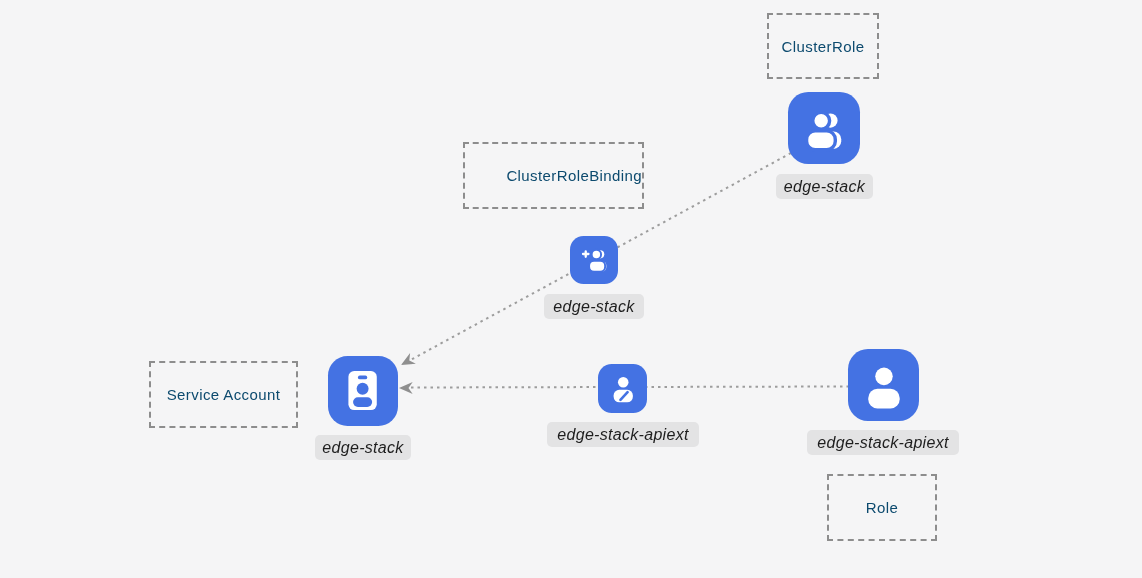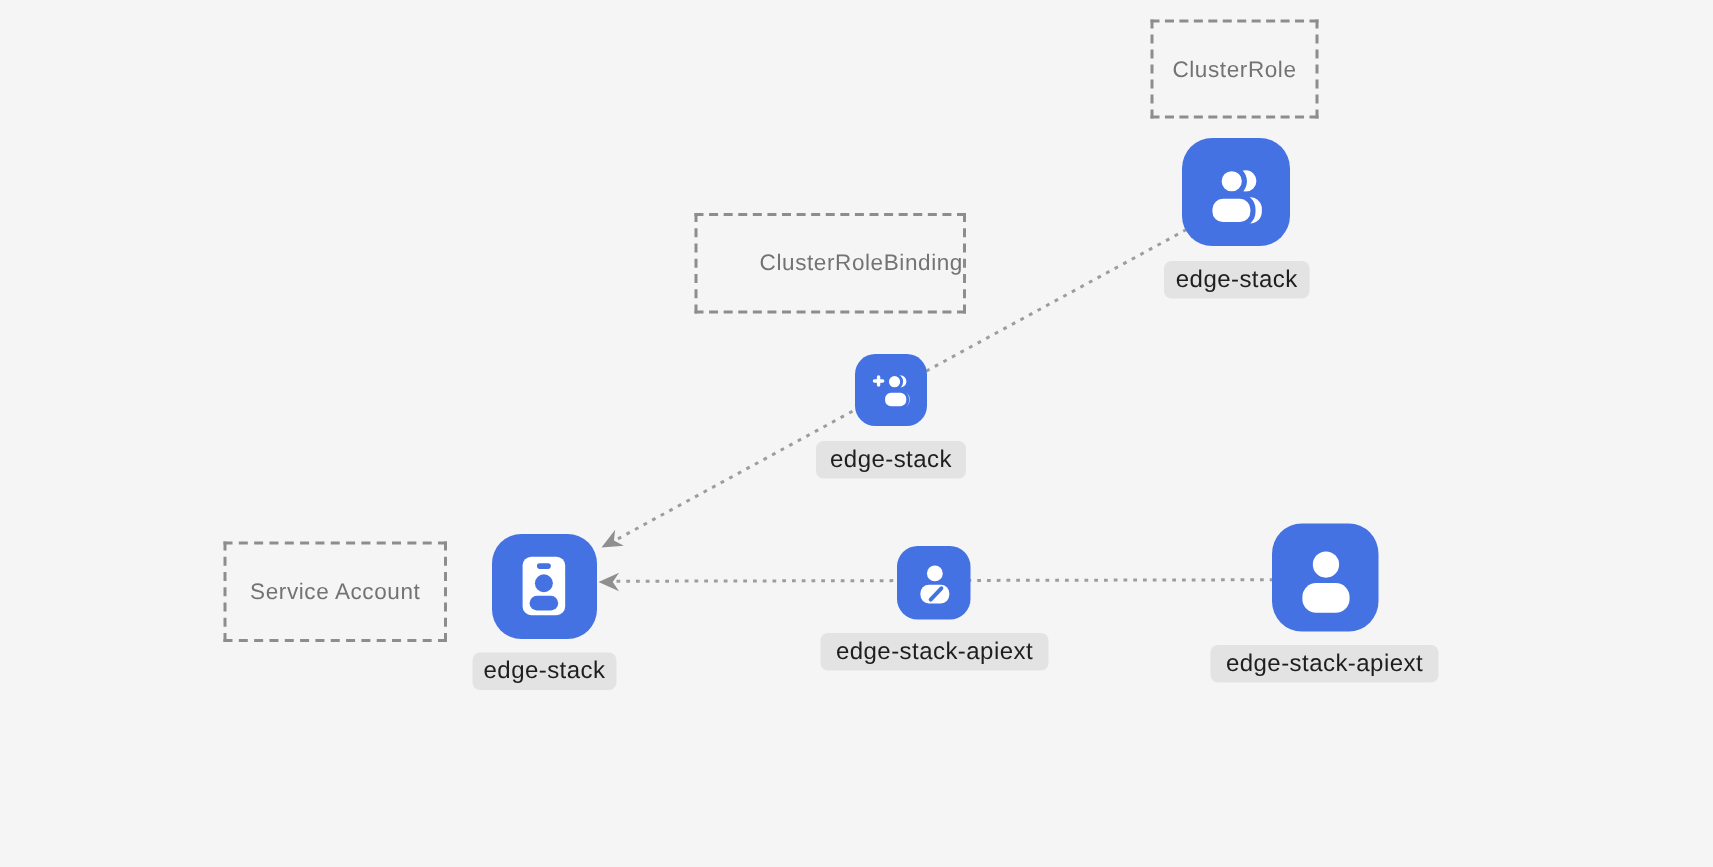--- a/index.html
+++ b/index.html
@@ -9,21 +9,21 @@
     width:1142px;height:578px;
     background:#f5f5f6;
     overflow:hidden;
   }
   .edges{position:absolute;left:0;top:0;z-index:1;}
   .type-box{
     position:absolute;z-index:2;
     border:2px dashed #8d8d8d;
     box-sizing:border-box;
     display:flex;align-items:center;justify-content:center;
-    color:#737373;
+    color:#0c4a6e;
     font-size:15px;
     letter-spacing:.4px;
     background:transparent;
   }
   .node-icon{
     position:absolute;z-index:3;
     background:#4472e3;
     border-radius:28%;
     display:flex;align-items:center;justify-content:center;
   }
@@ -31,20 +31,21 @@
   .chip{
     position:absolute;z-index:3;
     background:#e3e3e4;
     color:#1e1e1e;
     border-radius:5px;
     box-sizing:border-box;
     display:flex;align-items:center;justify-content:center;
     font-size:16px;
     letter-spacing:.3px;
     white-space:nowrap;
+    font-style:italic;
   }
 </style>
 </head>
 <body>
 
 <div class="stage">
 
   <svg class="edges" width="1142" height="578" viewBox="0 0 1142 578">
     <line x1="791" y1="153" x2="405" y2="363" stroke="#9d9d9d" stroke-width="2" stroke-dasharray="2.5 4"></line>
     <path d="M401,365 L410.1,353.1 L409.3,360.4 L415.9,363.8 Z" fill="#8f8f8f"></path>
@@ -58,20 +59,23 @@
 
   <div class="type-box" style="left:463px;top:142px;width:181px;height:67px;justify-content:flex-end;">
     <span>ClusterRoleBinding</span>
   </div>
 
   <div class="type-box" style="left:149px;top:361px;width:149px;height:67px;">
     <span>Service Account</span>
   </div>
 
 
+  <div class="type-box" style="left:827px;top:474px;width:110px;height:67px;">
+    <span>Role</span>
+  </div>
 
   <div class="node-icon" style="left:788px;top:92px;width:72px;height:72px;">
     <svg viewBox="0 0 24 24">
       <circle cx="14.7" cy="8.6" r="3.1" fill="#ffffff"></circle>
       <rect x="9.8" y="13.4" width="9.6" height="7.6" rx="3.4" fill="#ffffff"></rect>
       <circle cx="10.6" cy="8.7" r="3.7" fill="#ffffff" stroke="#4472e3" stroke-width="1.5"></circle>
       <rect x="4.2" y="13.1" width="12.6" height="8.3" rx="3.8" fill="#ffffff" stroke="#4472e3" stroke-width="1.5"></rect>
     </svg>
   </div>
   <div class="chip" style="left:776px;top:174px;width:97px;height:25px;">edge-stack</div>

